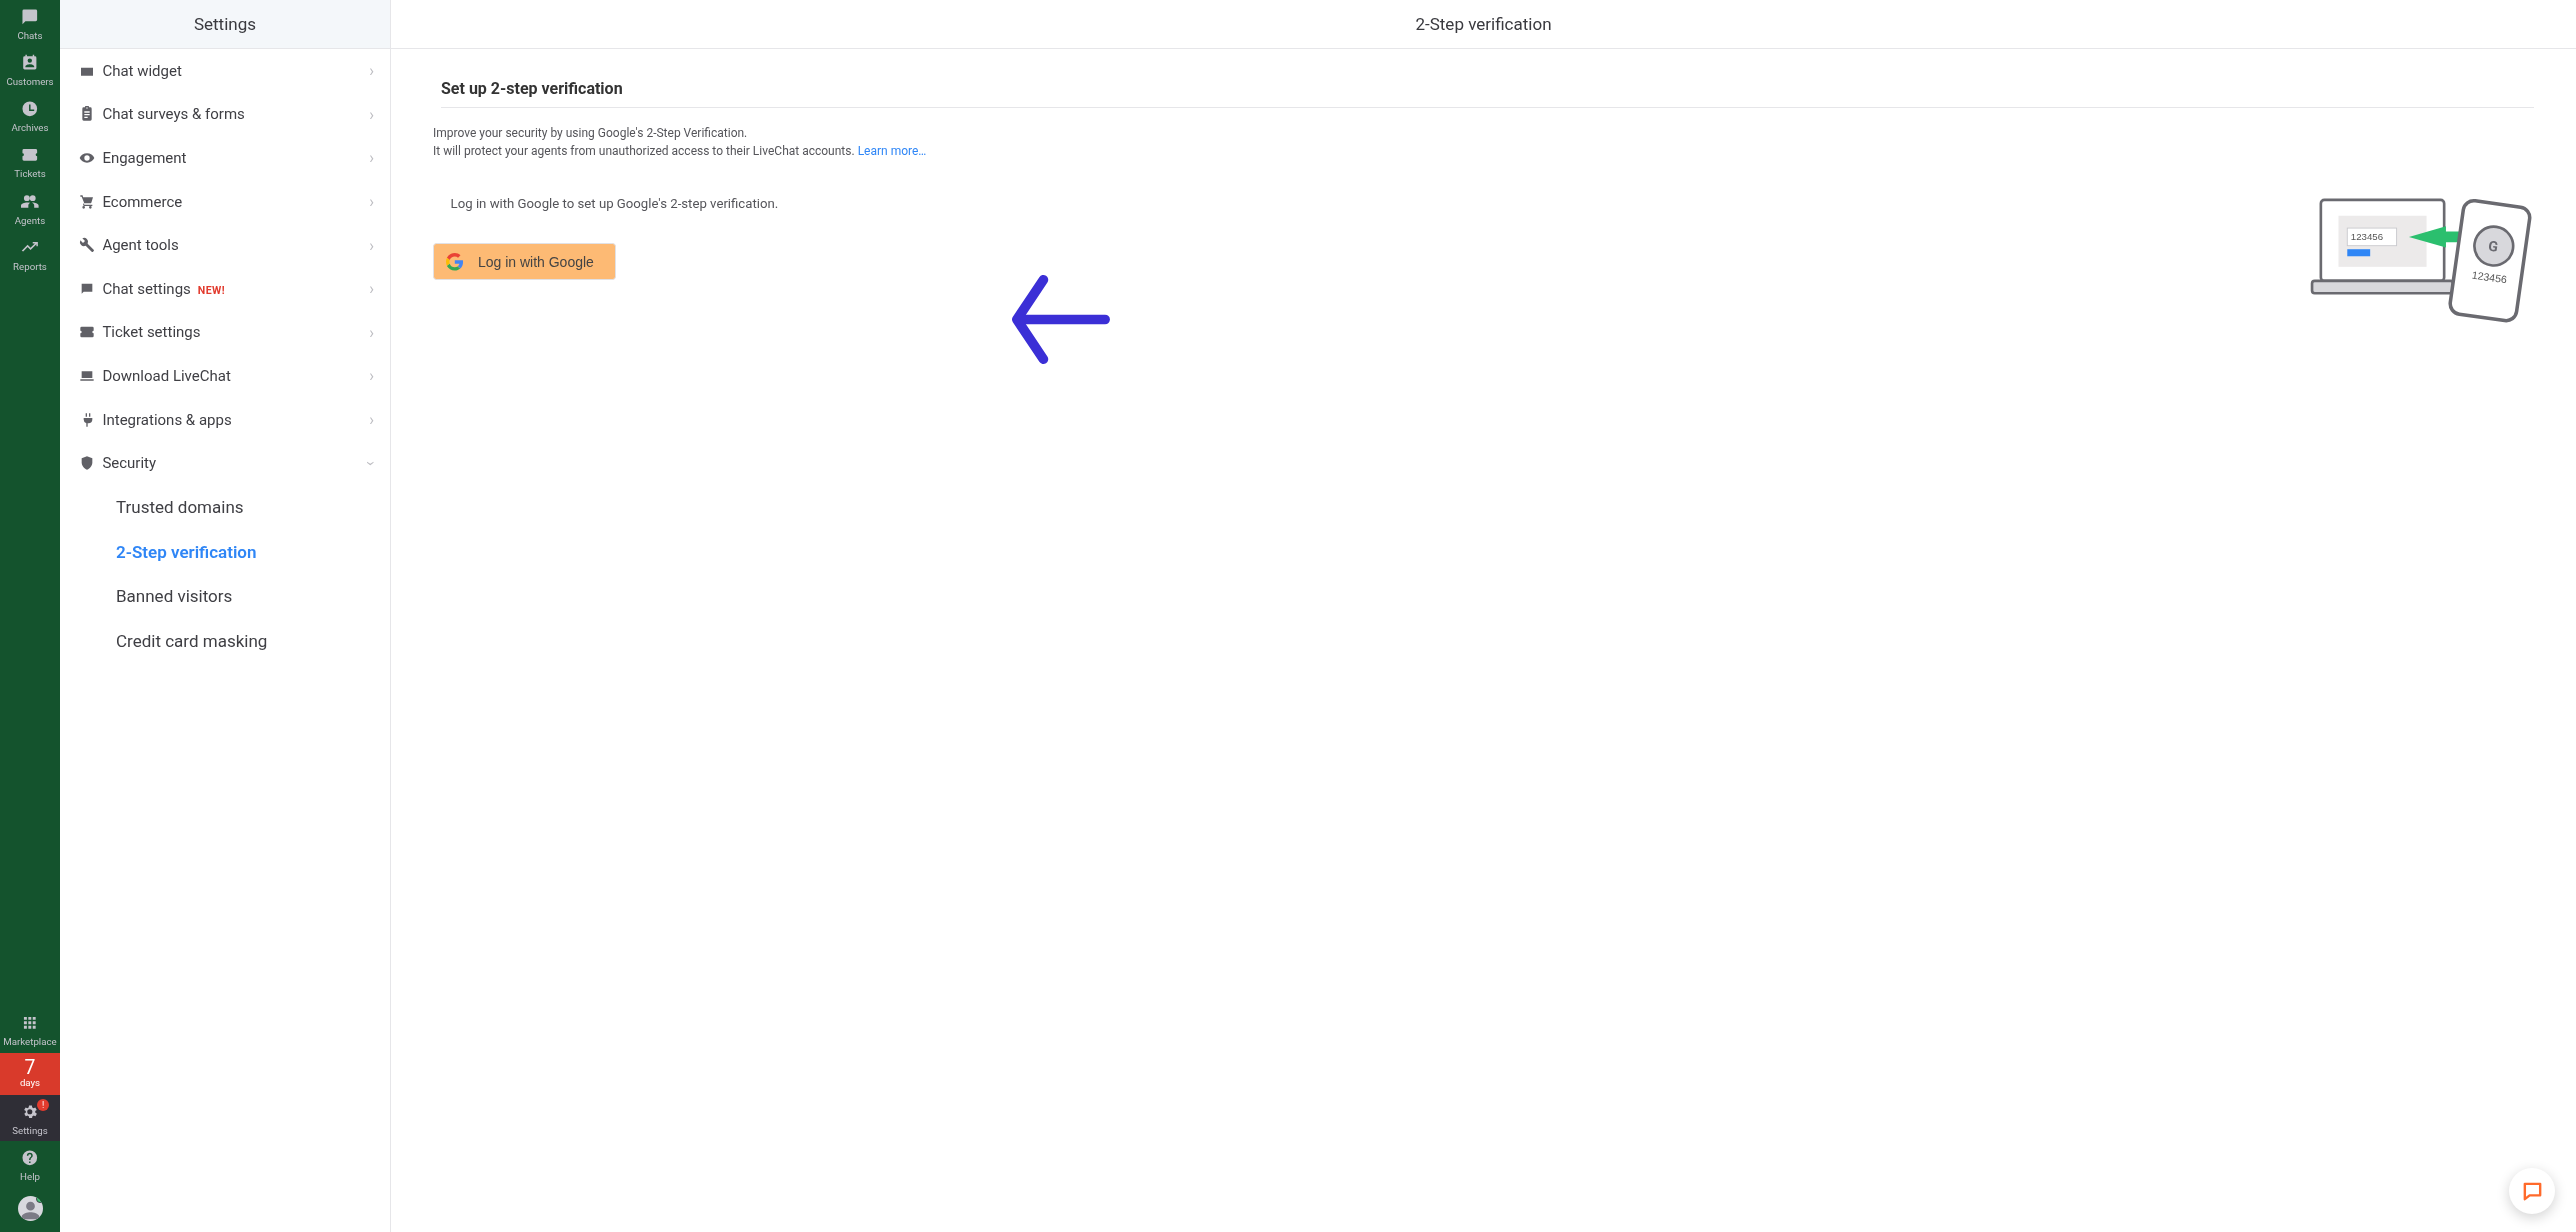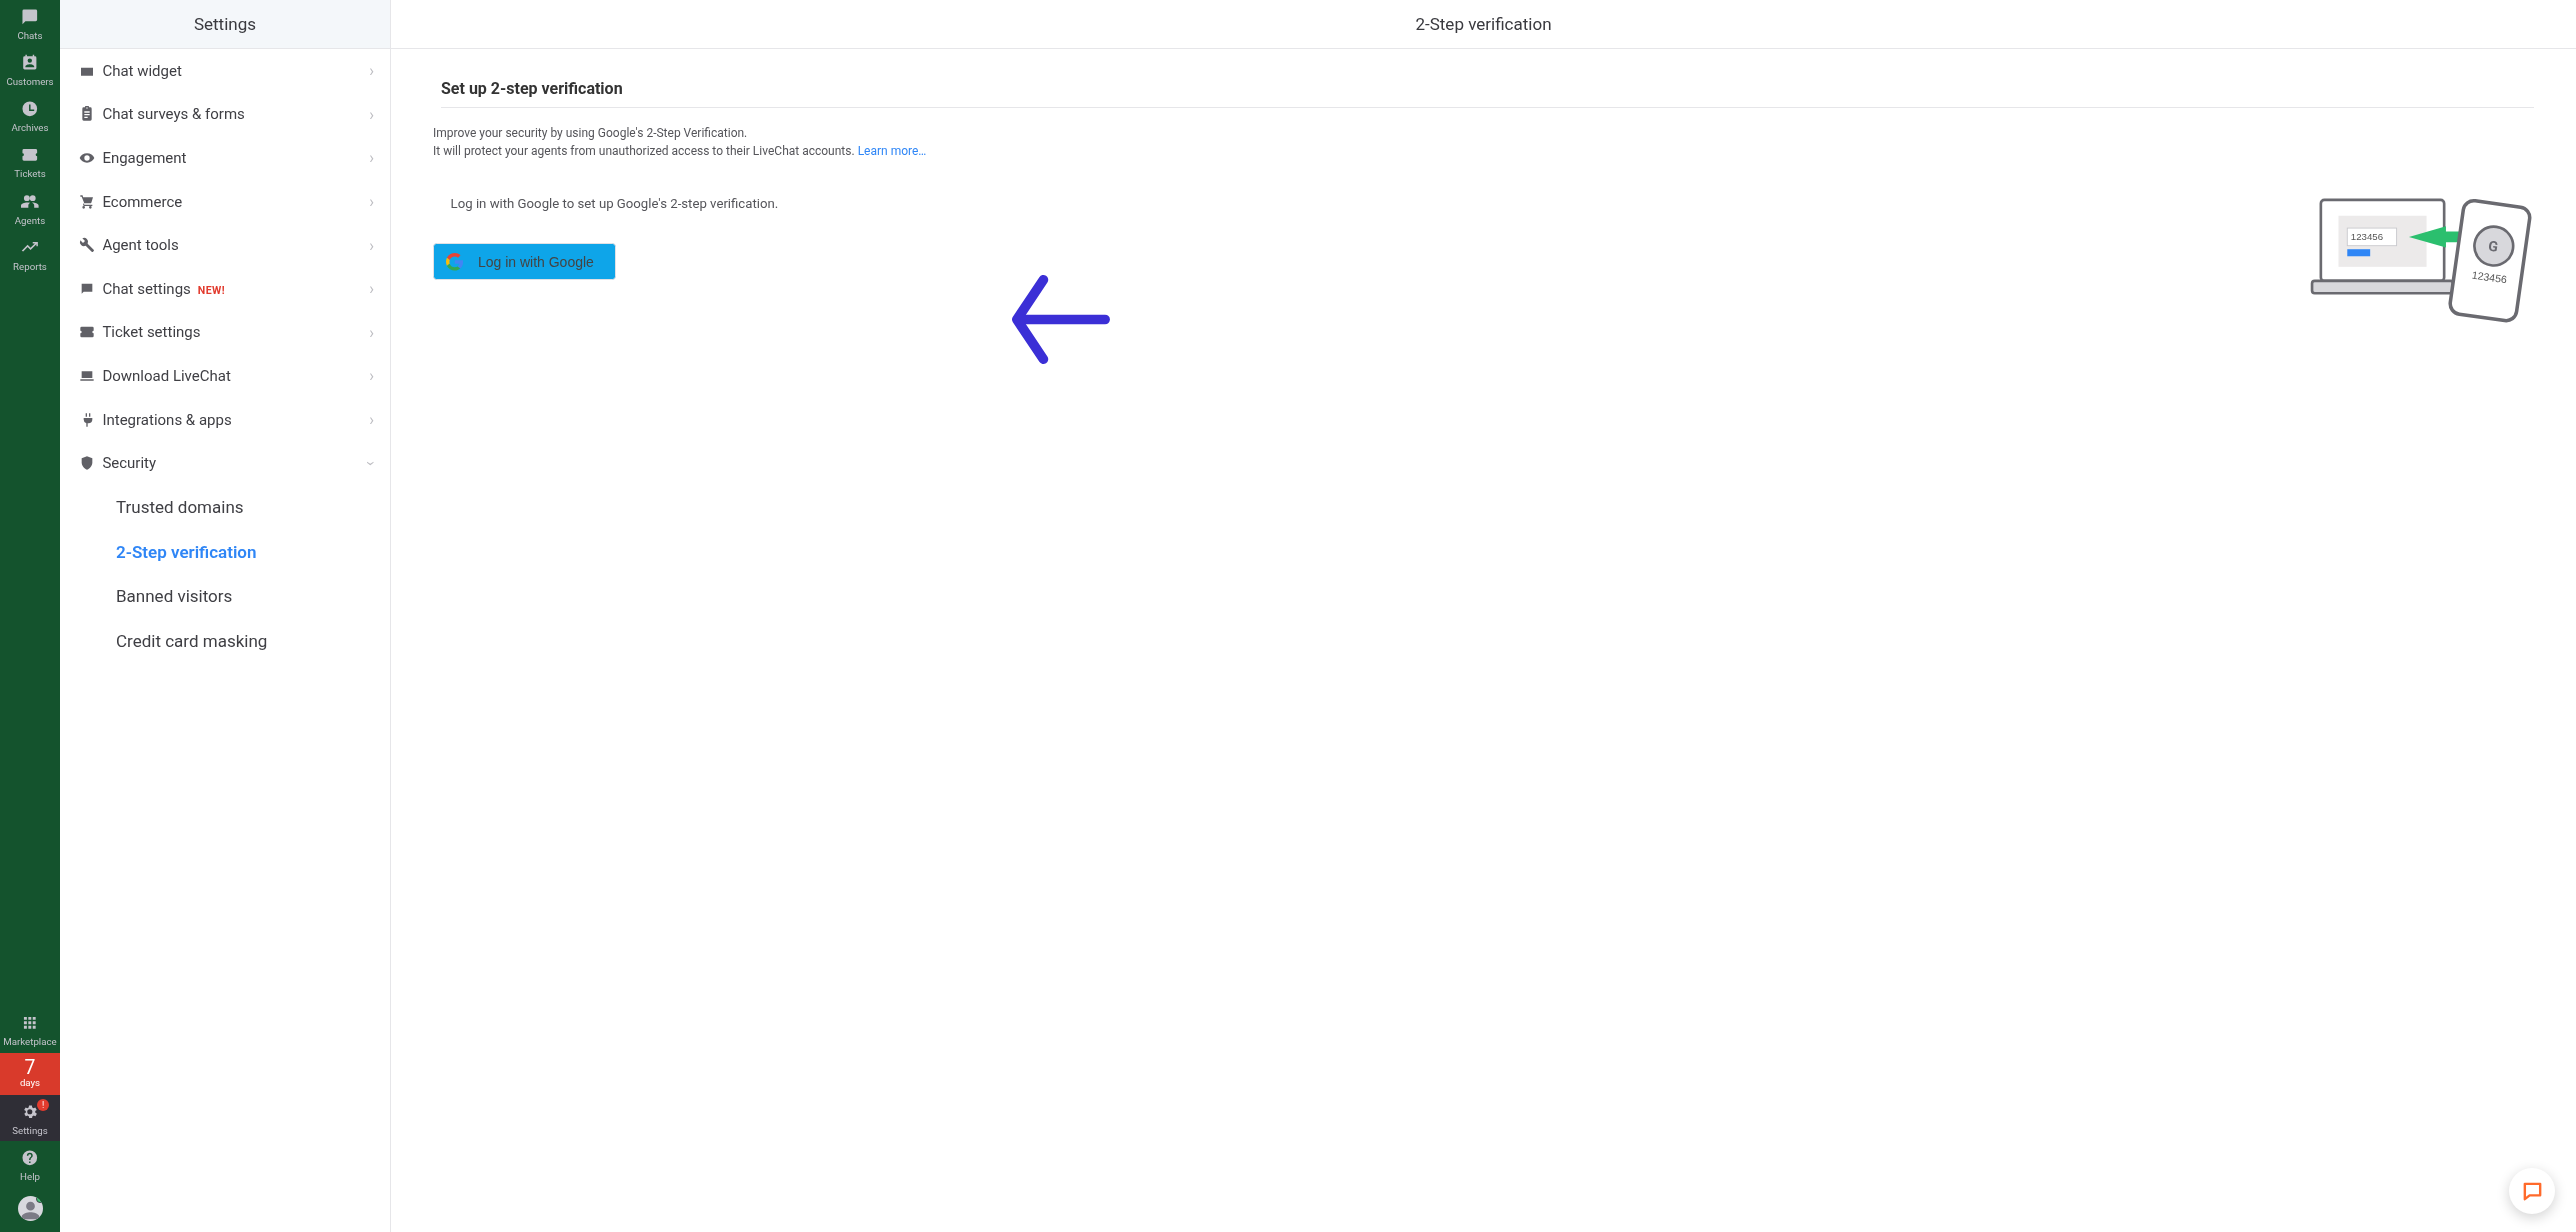--- a/index.html
+++ b/index.html
@@ -41,21 +41,21 @@
 
 .main { flex: 1; display:flex; flex-direction:column; min-width:0; }
 .main-header { height:49px; min-height:49px; border-bottom:0.9px solid #e6e6e9; display:flex; align-items:center; justify-content:center; font-size:17px; color:#3a3a3f; background:#fff; }
 .main-body { flex:1; overflow:auto; padding: 30px 42px; position:relative; }
 .section-title { font-size:16px; font-weight:700; color:#333; padding-bottom:8.8px; border-bottom:0.9px solid #e6e6e9; margin-bottom:16px;margin-left:8px; }
 .desc { font-size:12px; color:#55555a; line-height:1.55; }
 .desc a { color:#2f86f6; text-decoration:none; }
 .login-row { display:flex; align-items:flex-start; gap:33px; margin-top:23px; }
 .login-col { flex:1; }
 .login-hint { font-size:13.2px; color:#55555a; margin: 12.3px 0 32px 17.6px; }
-.google-btn { display:inline-flex; align-items:center; gap:14px; padding:8.8px 21px 8.8px 12.3px; border:0.9px solid #e1e1e5; border-radius:3.5px; background:#0ea5e9; cursor:pointer; font-size:14px; color:#444; }
+.google-btn { display:inline-flex; align-items:center; gap:14px; padding:8.8px 21px 8.8px 12.3px; border:0.9px solid #e1e1e5; border-radius:3.5px; background:#fdba74; cursor:pointer; font-size:14px; color:#444; }
 .google-btn .g-logo { width:17.6px; height:17.6px; }
 
 .arrow-annot { position:absolute; left:617px; top:222px; width:106px; height:97px; }
 .illus-col { width:229px; min-width:229px; display:flex; align-items:center; justify-content:center; }
 
 .fab { position:fixed; right:21px; bottom:17.6px; width:46px; height:46px; border-radius:50%; background:#fff; box-shadow:0 3.5px 12.3px rgba(0,0,0,0.18); display:flex; align-items:center; justify-content:center; cursor:pointer; }
 .fab svg { width:23px; height:23px; }
 </style>
 </head>
 <body>

